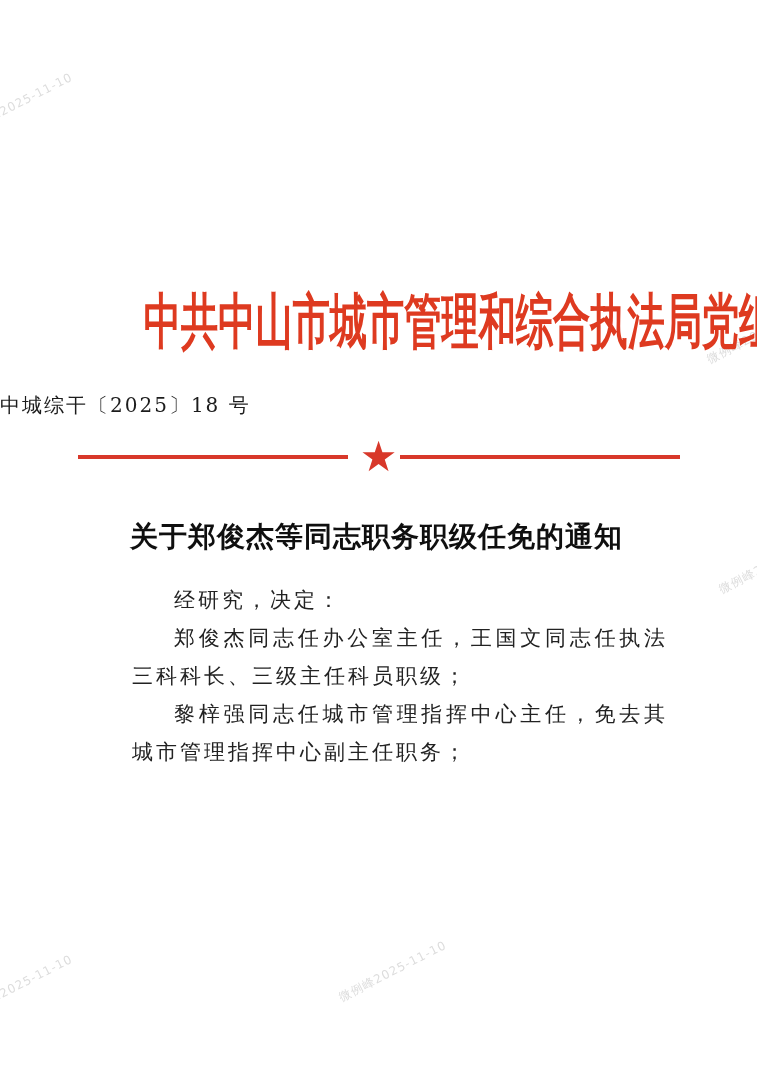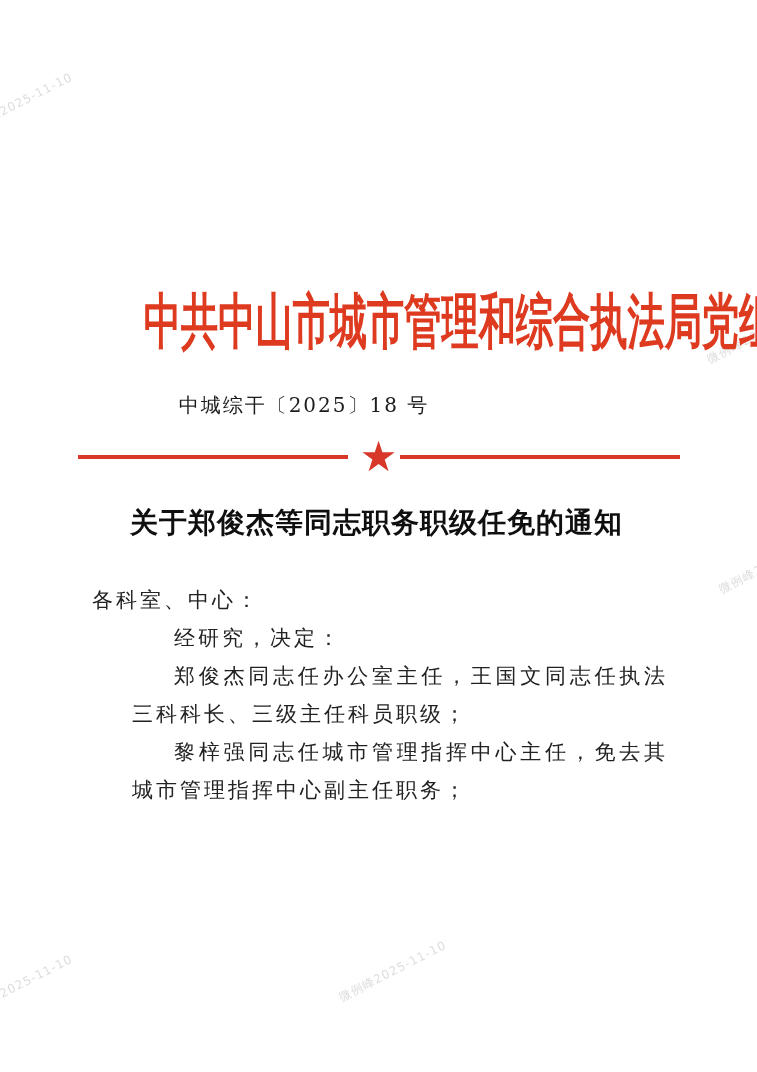--- a/index.html
+++ b/index.html
@@ -26,21 +26,20 @@
     white-space: nowrap;
     transform: scale(0.62, 1.0);
     transform-origin: 50% 50%;
     letter-spacing: 0px;
   }
   .doc-number {
     position: absolute;
     top: 392px;
     left: 0;
     width: 608px;
-    text-align: center;
     color: #1c1c1c;
     font-size: 20px;
     letter-spacing: 2px;
   }
 
   
   .divider-line {
     position: absolute;
     top: 455px;
     height: 4px;
@@ -56,21 +55,21 @@
     text-align: center;
     color: #d8382a;
     font-size: 42px;
     line-height: 46px;
     font-family: "DejaVu Sans", sans-serif;
   }
 
   
   .notice-title {
     position: absolute;
-    top: 504px;
+    top: 518px;
     left: 0;
     width: 753px;
     margin: 0;
     text-align: center;
     color: #0f0f0f;
     font-size: 28px;
     font-weight: bold;
     letter-spacing: 1px;
   }
 
@@ -124,19 +123,18 @@
 
   <div class="doc-number">中城综干〔2025〕18 号</div>
 
   <div class="divider-line divider-left"></div>
   <div class="divider-star">★</div>
   <div class="divider-line divider-right"></div>
 
   <h1 class="notice-title">关于郑俊杰等同志职务职级任免的通知</h1>
 
   <div class="notice-body">
-      <p class="para">各科室、中心：</p>
       <p class="para indent">经研究，决定：</p>
       <p class="para indent">郑俊杰同志任办公室主任，王国文同志任执法三科科长、三级主任科员职级；</p>
       <p class="para indent">黎梓强同志任城市管理指挥中心主任，免去其城市管理指挥中心副主任职务；</p>
     </div>
 
 </div>
 
 </body></html>

